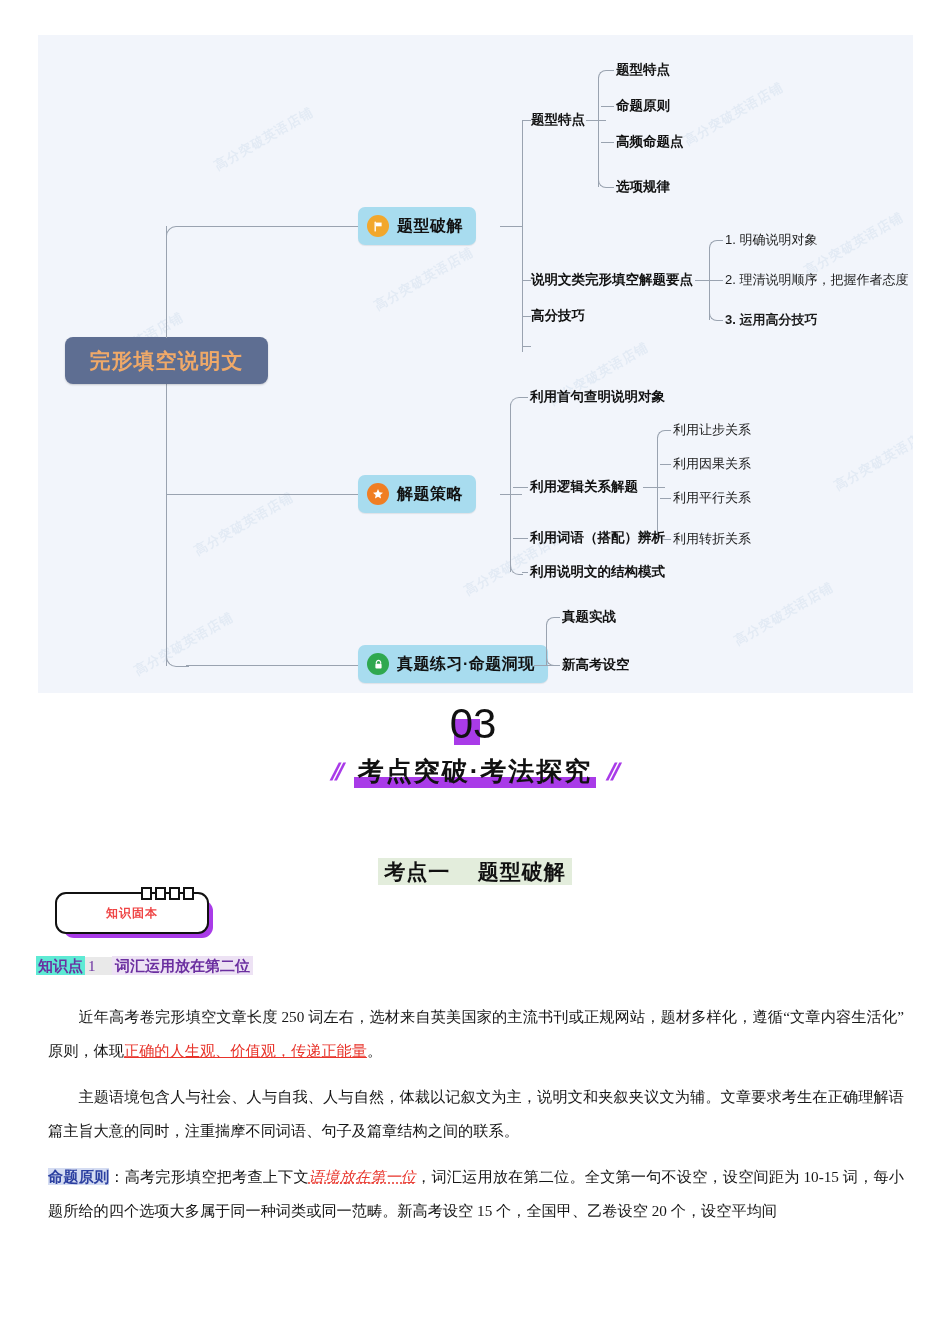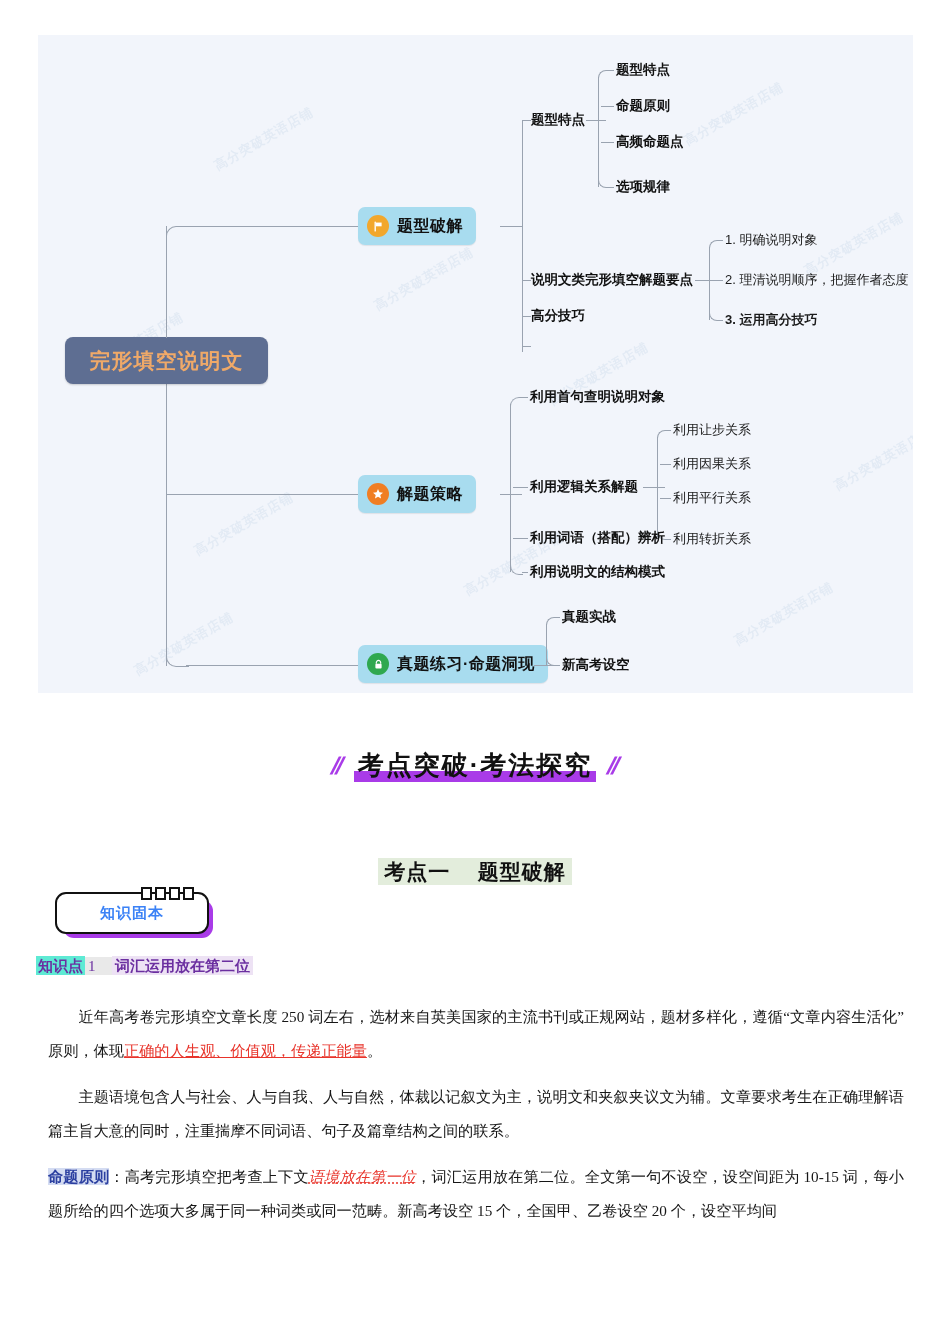--- a/index.html
+++ b/index.html
@@ -86,21 +86,21 @@
   #sec03 .title-row{
     position:absolute;left:0;right:0;top:46px;text-align:center;
     height:46px;
   }
   #sec03 .slashes{
     display:inline-block;color:#A93BE8;font-weight:700;font-size:24px;
     font-family:"Liberation Sans","DejaVu Sans",sans-serif;
     transform:skewX(-18deg);letter-spacing:-2px;vertical-align:middle;
   }
   #sec03 .title-band{
-    display:inline-block;position:relative;margin:2px 12px;vertical-align:middle;
+    display:inline-block;position:relative;margin:8px 12px;vertical-align:middle;
   }
   #sec03 .title-band .bar{
     position:absolute;left:-4px;right:-4px;bottom:1px;height:11px;background:#A93BE8;z-index:0;
   }
   #sec03 .title-band .txt{
     position:relative;z-index:1;
     font-family:"Liberation Sans","DejaVu Sans",sans-serif;
     font-size:26px;font-weight:700;color:#111;letter-spacing:2px;
   }
 
@@ -120,21 +120,21 @@
     position:absolute;left:8px;top:8px;width:150px;height:38px;
     border-radius:11px;background:#A93BE8;
   }
   #badge .body{
     position:absolute;left:0;top:0;width:150px;height:38px;
     border:2.2px solid #111;border-radius:11px;background:#fff;
     display:flex;align-items:center;justify-content:center;
   }
   #badge .body .lbl{
     font-family:Liberation Mono, monospace;
-    font-size:15px;font-weight:700;color:#3b82f6;letter-spacing:1px;
+    font-size:12px;font-weight:700;color:#ef4444;letter-spacing:1px;
   }
   #badge .notches{position:absolute;left:86px;top:-5px;display:flex;gap:3px;}
   #badge .notches i{display:block;width:7px;height:9px;border:2px solid #111;background:#fff;}
 
   
   #kp{position:absolute;left:36px;top:957px;}
   #kp .a{background:#5eead4;color:#6B2FA0;padding:1px 2px;
     font-family:"Liberation Sans","DejaVu Sans",sans-serif;font-size:15px;font-weight:700;}
   #kp .b{background:#E9E9E9;color:#6B2FA0;padding:1px 3px;
     font-family:"Liberation Serif","DejaVu Serif",serif;font-size:15px;}
@@ -306,20 +306,23 @@
   <div class="elbow" style="left:508px;top:620px;width:10px;height:10px;border-top:none;border-bottom-left-radius:8px;border-right:none;border-top:none;"></div>
 
   <div class="hline" style="left:518px;top:582px;width:4px;"></div>
   <div class="leaf lv2" style="left:524px;top:575px;">真题实战</div>
 
   <div class="hline" style="left:518px;top:630px;width:4px;"></div>
   <div class="leaf lv2" style="left:524px;top:623px;">新高考设空</div>
 </div>
 
 <div id="sec03">
+  <div class="num-wrap">
+    <span class="num-sq"></span><span class="num">03</span>
+  </div>
   <div class="title-row">
     <span class="slashes">//</span>
     <span class="title-band">
       <span class="bar"></span>
       <span class="txt">考点突破·考法探究</span>
     </span>
     <span class="slashes">//</span>
   </div>
 </div>
 

